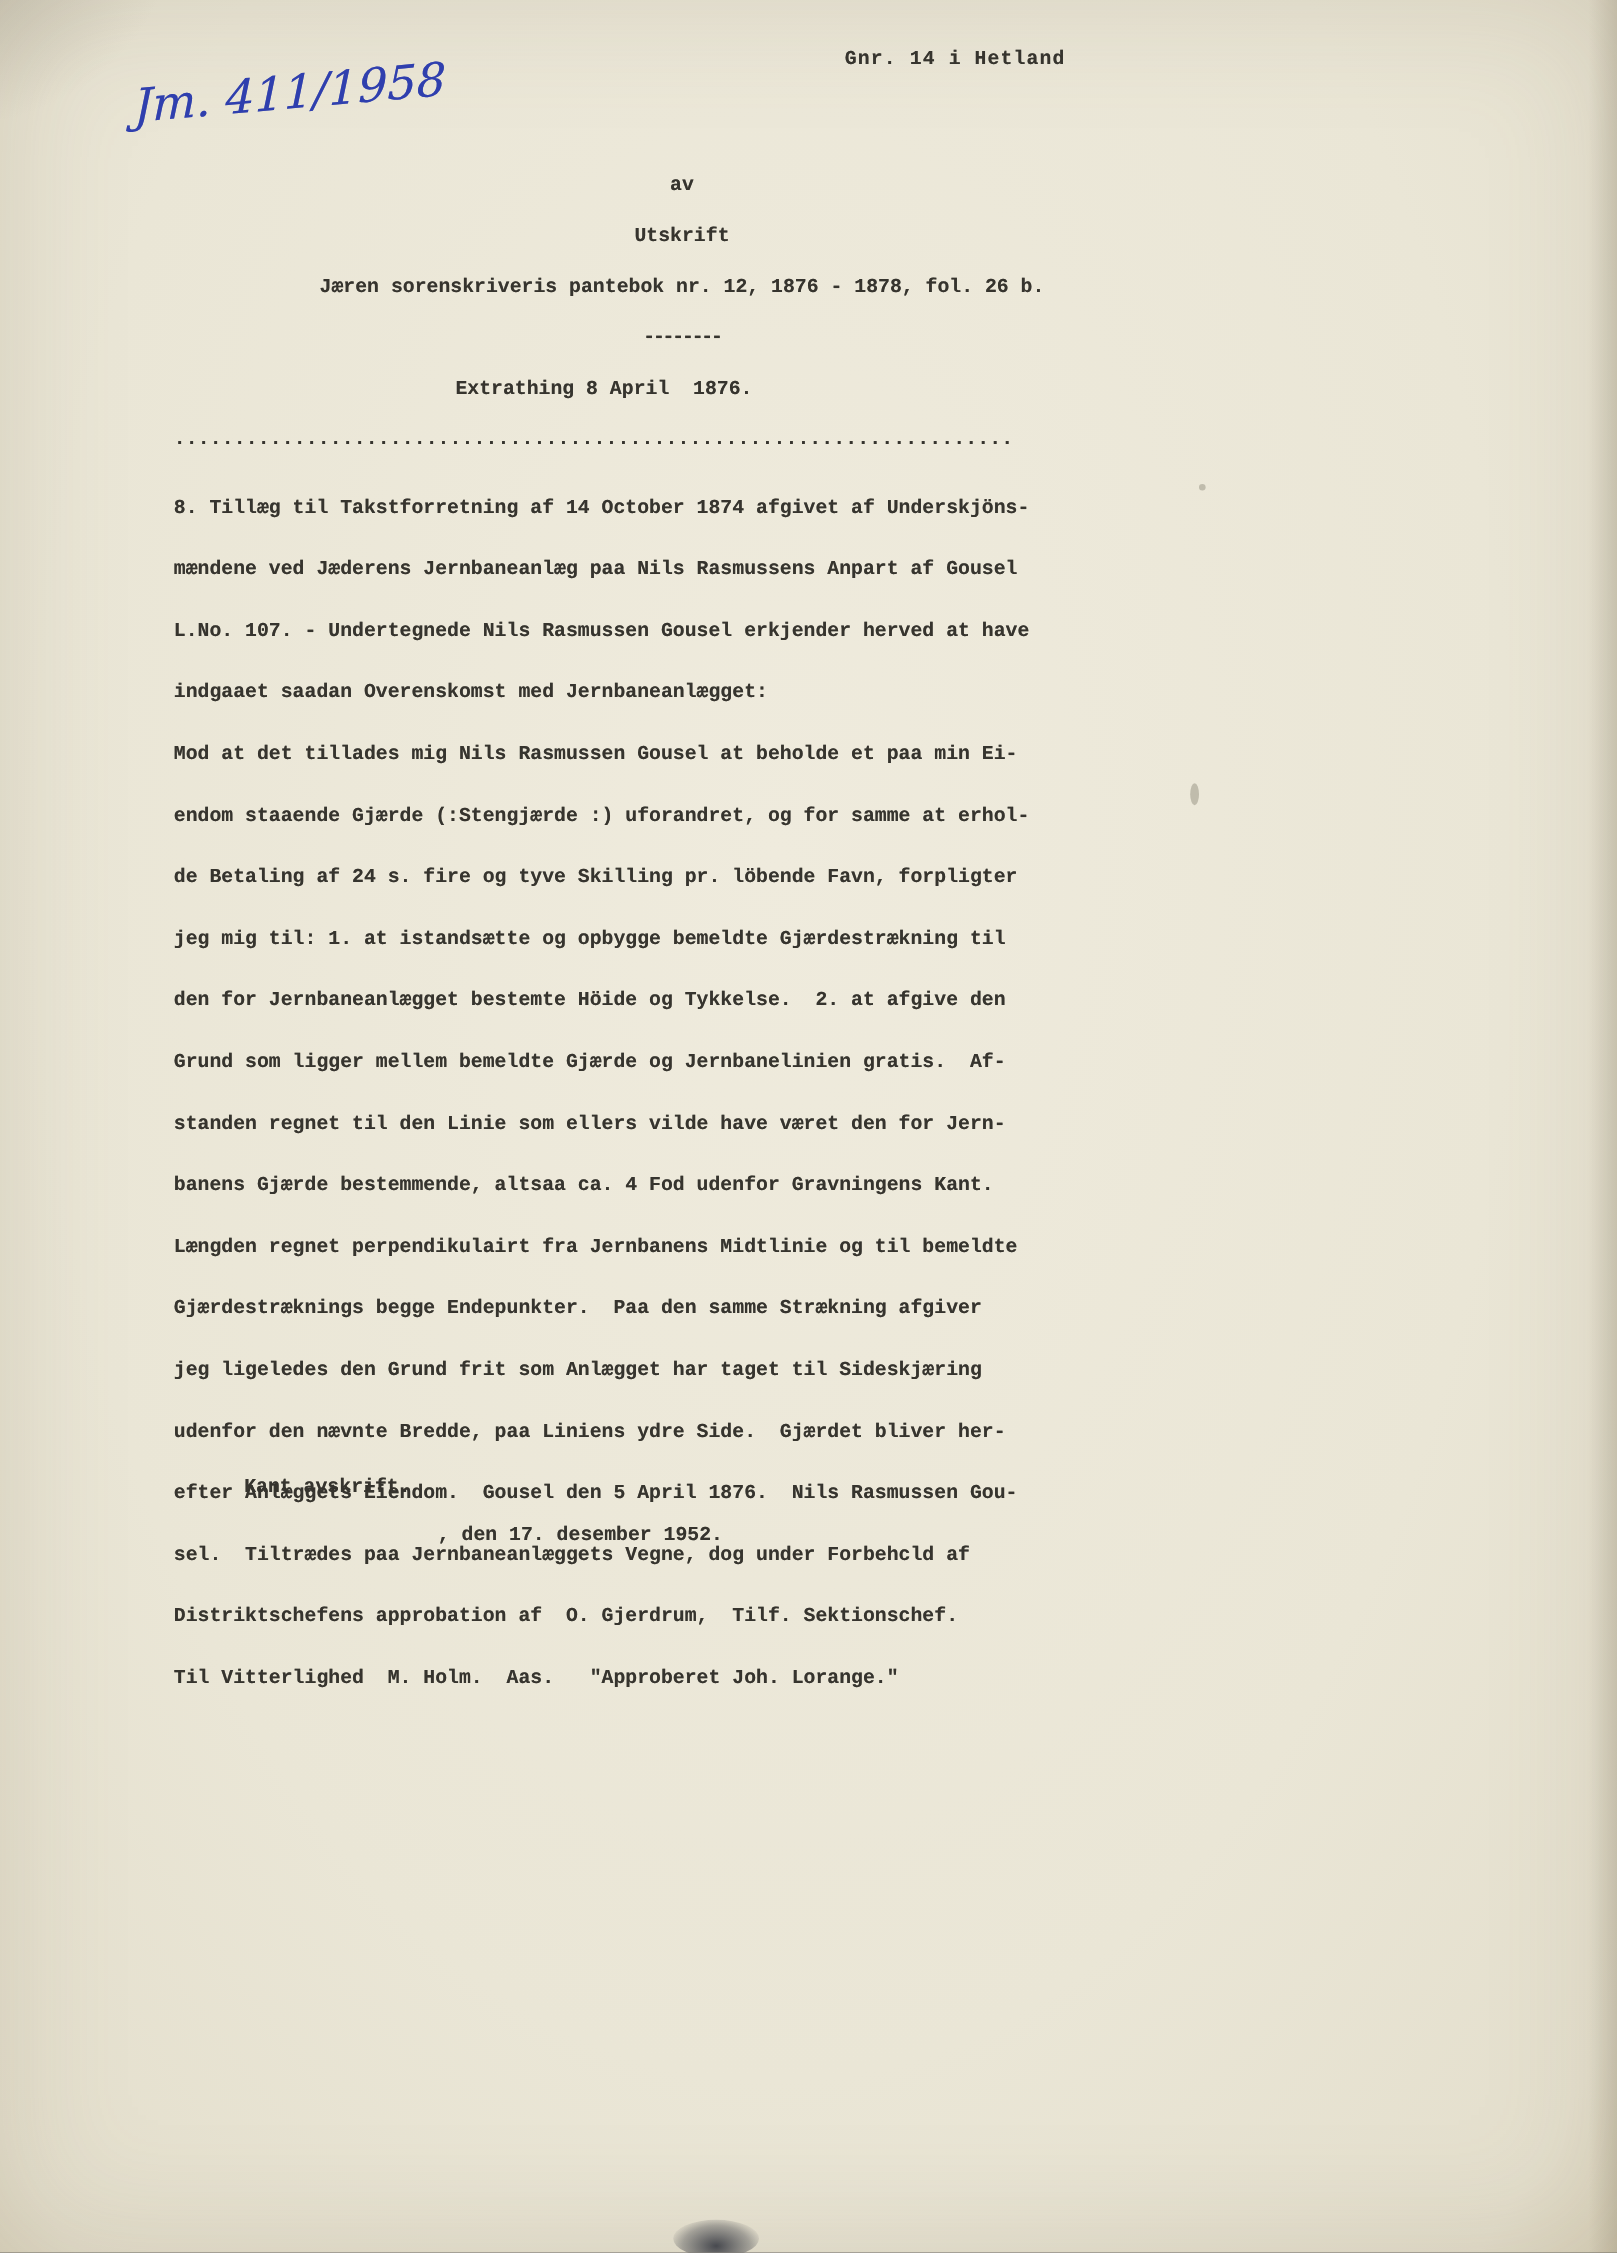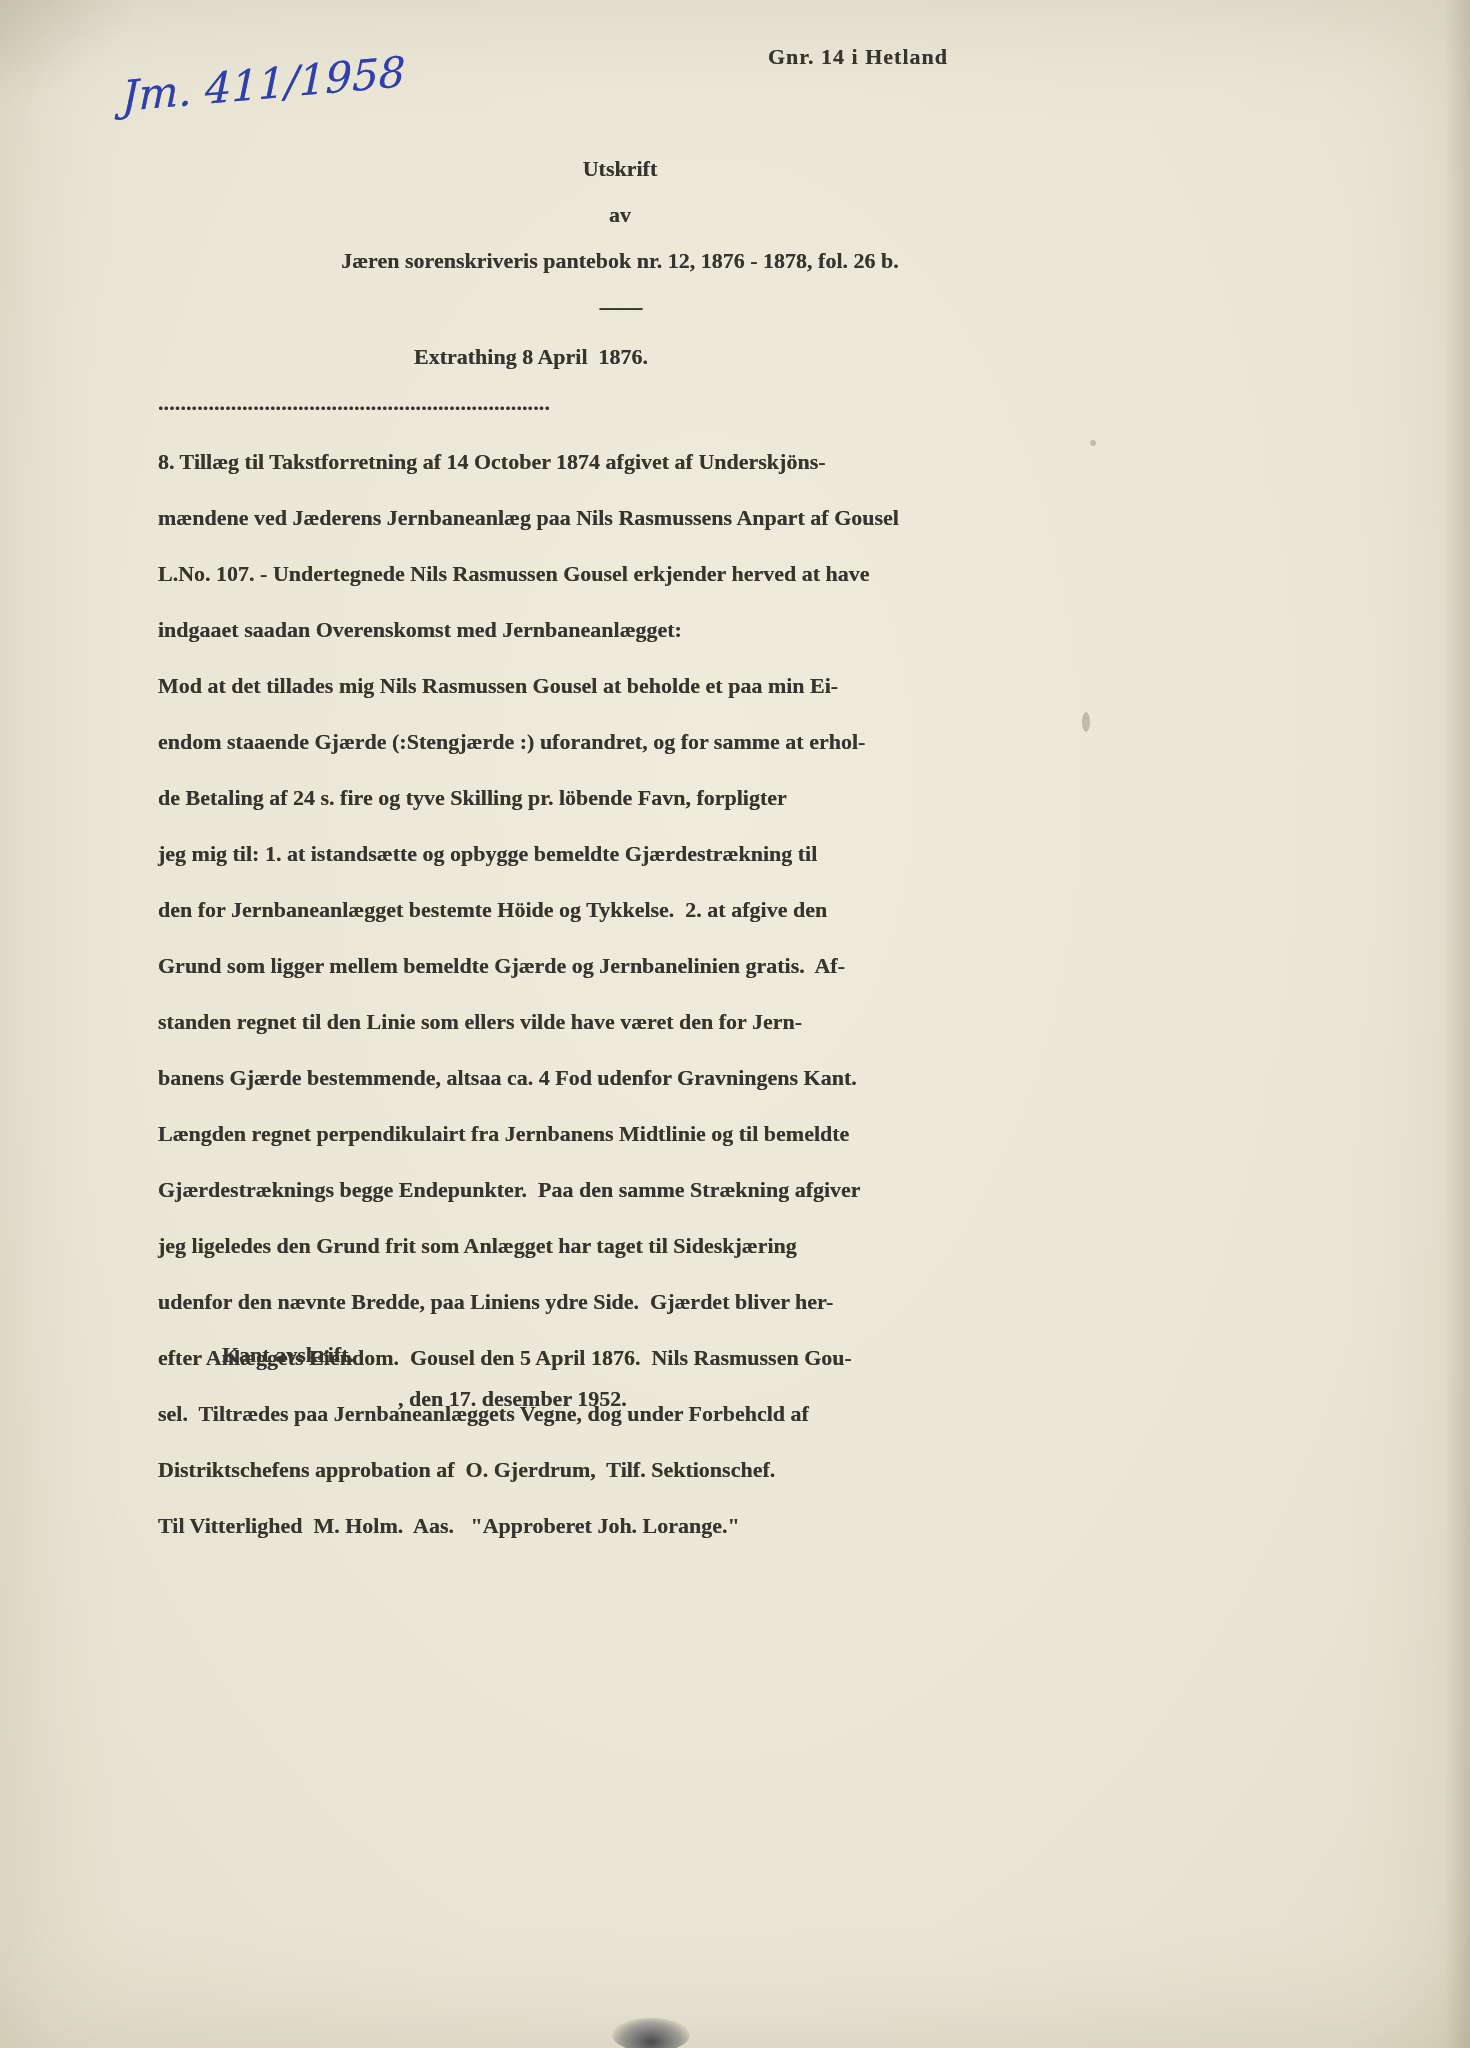--- a/index.html
+++ b/index.html
@@ -31,23 +31,23 @@
   
   .page::after {
     content: "";
     position: absolute;
     right: 0; top: 0;
     width: 26px; height: 100%;
     background: linear-gradient(to left, rgba(110,100,75,0.20), rgba(110,100,75,0));
     pointer-events: none;
   }
   .typewriter {
-    font-family: Liberation Serif, serif;
+    font-family: Liberation Mono, monospace;
     font-weight: 700;
-    font-size: 22px;
+    font-size: 18px;
     color: #36342e;
     text-shadow: 0 0 0.5px rgba(40,38,32,0.55);
   }
   .header-right {
     position: absolute;
     left: 768px;
     top: 44px;
     letter-spacing: 1px;
   }
   .handwritten {
@@ -132,22 +132,22 @@
 </head>
 <body>
 
 <div class="page">
 
   <div class="typewriter header-right">Gnr. 14 i Hetland</div>
 
   <div class="handwritten">Jm. 411/1958</div>
 
   <div class="title-block">
+    <div class="typewriter title-line">av</div>
     <div class="typewriter title-line">Utskrift</div>
-    <div class="typewriter title-line">av</div>
     <div class="typewriter title-line">Jæren sorenskriveris pantebok nr. 12, 1876 - 1878, fol. 26 b.</div>
     <div class="typewriter title-line divider">--------</div>
   </div>
 
   <div class="typewriter heading">Extrathing 8 April  1876.</div>
 
   <div class="typewriter dotted-rule">......................................................................</div>
 
   <div class="typewriter body-text">8. Tillæg til Takstforretning af 14 October 1874 afgivet af Underskjöns-
 mændene ved Jæderens Jernbaneanlæg paa Nils Rasmussens Anpart af Gousel

